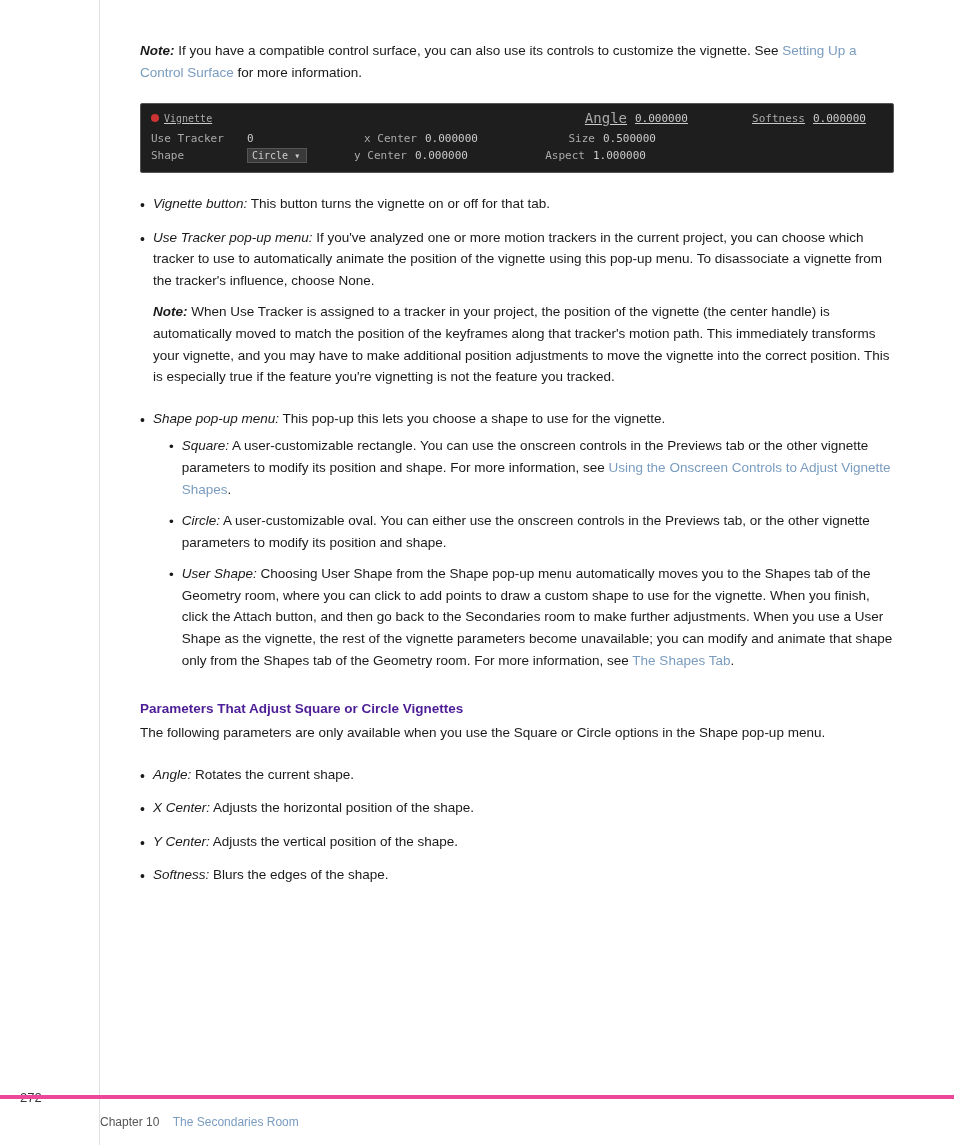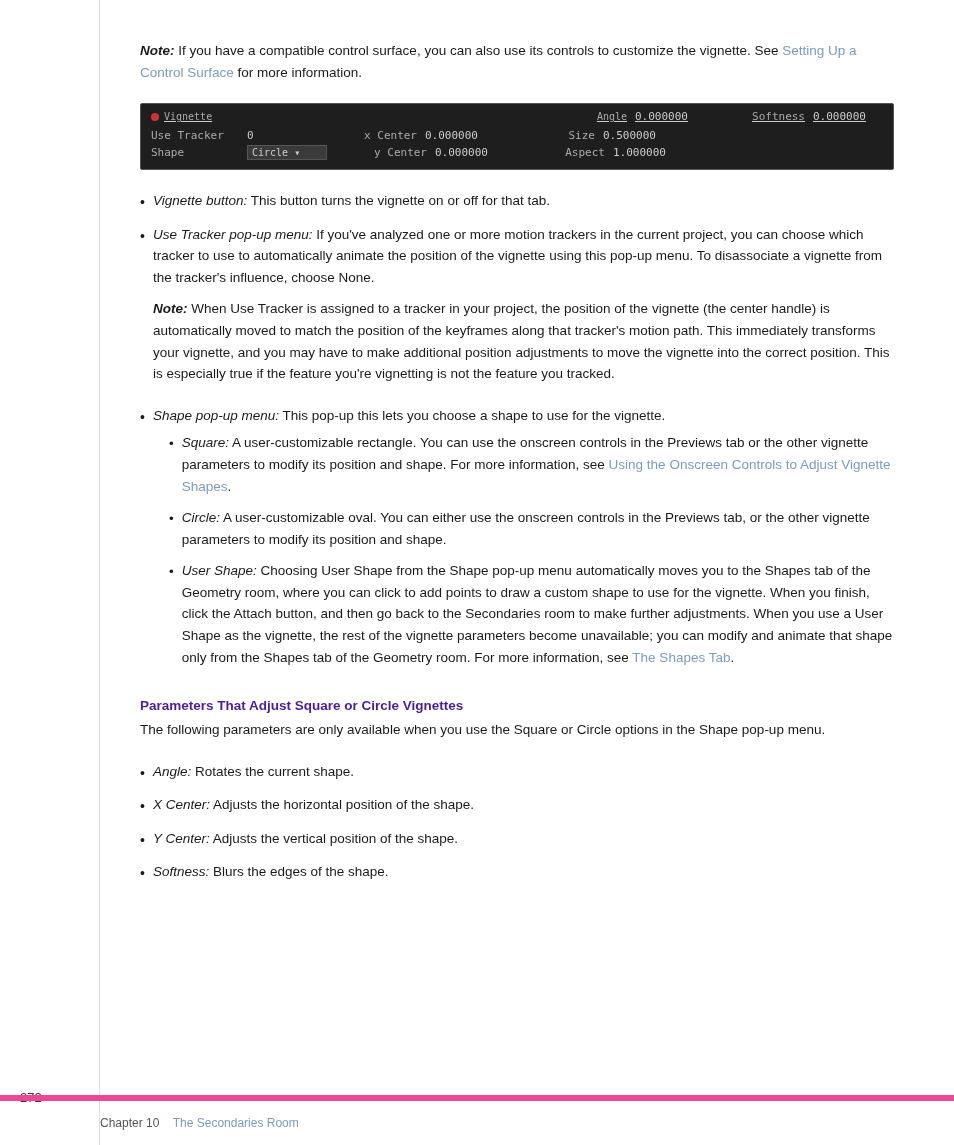--- a/index.html
+++ b/index.html
@@ -124,21 +124,21 @@
       color: #ccc;
       width: 70px;
     }
 
     .vi-select {
       background: #3a3a3a;
       border: 1px solid #555;
       color: #ccc;
       padding: 1px 4px;
       font-size: 10px;
-      width: 80px;
+      width: 60px;
     }
 
     .bullet-list {
       list-style: none;
       margin-bottom: 12px;
     }
 
     .bullet-list > li {
       display: flex;
       align-items: flex-start;
@@ -201,21 +201,21 @@
 
     .footer-bar {
       position: absolute;
       bottom: 0;
       left: 0;
       right: 0;
       height: 50px;
       display: flex;
       align-items: center;
       padding: 0 60px 0 100px;
-      border-top: 6px solid #ec4899;
+      border-top: 4px solid #ec4899;
     }
 
     .footer-chapter {
       font-size: 12px;
       color: #555;
     }
 
     .footer-chapter span.chapter-link {
       color: #7a9cbf;
     }
@@ -239,21 +239,21 @@
 
       <p class="note-paragraph">
         <span class="note-bold">Note:</span><span> If you have a compatible control surface, you can also use its controls to customize the vignette. See </span><a class="link-text">Setting Up a Control Surface</a><span> for more information.</span>
       </p>
 
       <div class="vignette-image">
         <div class="vi-title-bar">
           <div class="vi-red-dot"></div>
           <span class="vi-title">Vignette</span>
           <span style="flex:1"></span>
-          <span class="vi-label2" style="margin-left:100px;color:#aaa;font-size:10px;">Angle</span>
+          <span class="vi-label2" style="margin-left:100px;color:#aaa;font-size:14px;">Angle</span>
           <span class="vi-value2">0.000000</span>
           <span class="vi-label2">Softness</span>
           <span class="vi-value2">0.000000</span>
         </div>
         <div class="vi-row">
           <span class="vi-label">Use Tracker</span>
           <span class="vi-value">0</span>
           <span class="vi-label2">x Center</span>
           <span class="vi-value2">0.000000</span>
           <span class="vi-label2">Size</span>

